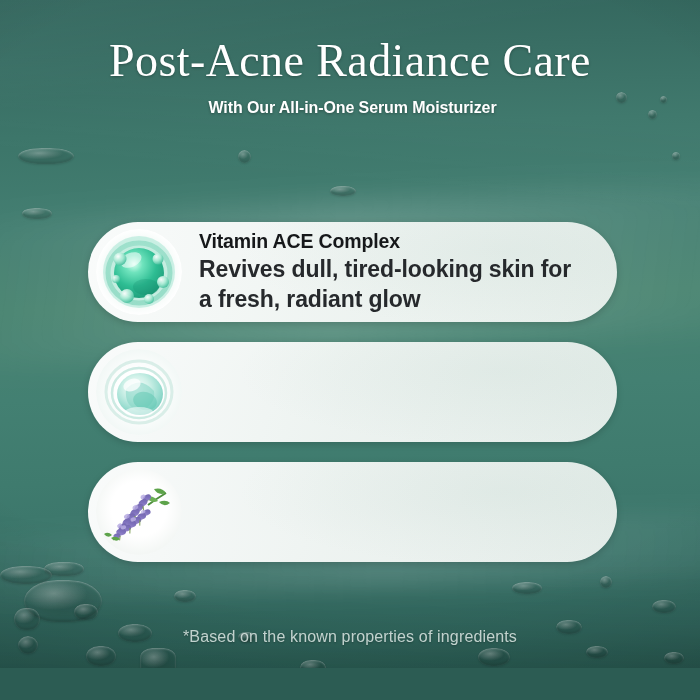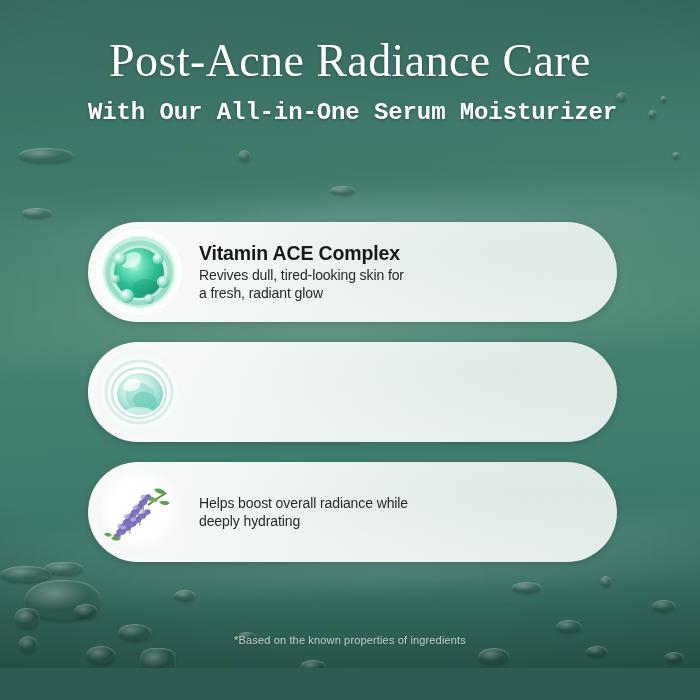--- a/index.html
+++ b/index.html
@@ -97,23 +97,23 @@
     font-family: "Liberation Serif", "DejaVu Serif", serif;
     font-weight: 400;
     font-size: 46px;
     line-height: 1.08;
     color: #ffffff;
     letter-spacing: 0.4px;
     text-shadow: 0 1px 3px rgba(0,0,0,0.30);
     margin: 0;
   }
   .subtitle {
-    font-family: Liberation Mono, monospace;
+    font-family: Liberation Sans, sans-serif;
     font-weight: 700;
-    font-size: 24px;
+    font-size: 16px;
     color: #ffffff;
     letter-spacing: -0.1px;
     margin: 13px 0 0 5px;
     text-shadow: 0 1px 3px rgba(0,0,0,0.32);
   }
 
   
   .cards {
     position: absolute;
     left: 88px;
@@ -158,37 +158,37 @@
     padding-right: 18px;
   }
   .card-title {
     font-size: 19.5px;
     font-weight: 700;
     color: #16181a;
     letter-spacing: -0.15px;
     line-height: 1.2;
   }
   .card-desc {
-    font-size: 14px;
-    font-weight: 400;
+    font-size: 23px;
+    font-weight: 700;
     color: #26292c;
     line-height: 1.27;
     margin-top: 2px;
     letter-spacing: -0.1px;
     white-space: pre-line;
   }
 
   
   .footer {
     position: absolute;
     left: 0;
     right: 0;
     bottom: 22px;
     text-align: center;
-    font-size: 11px;
+    font-size: 16px;
     color: rgba(233,243,239,0.80);
     letter-spacing: 0.15px;
     text-shadow: 0 1px 2px rgba(0,0,0,0.25);
   }
 </style>
 </head>
 <body>
 
 <div id="poster">
 
@@ -381,22 +381,20 @@
                 <path d="M22 61 L20 65"></path>
             </g>
           </g>
           <g fill="#5da34a">
             <path d="M16 66 Q12 62 8 65 Q12 70 16 66 Z"></path>
             <path d="M24 70 Q20 66 15 69 Q20 74 24 70 Z"></path>
           </g>
         </svg>
       </div>
       <div class="card-text">
-        <div class="card-desc">Helps boost overall radiance while
-deeply hydrating</div>
       </div>
     </div>
 
   </div>
 
   <div class="footer">*Based on the known properties of ingredients</div>
 
 </div>
 
 </body></html>

